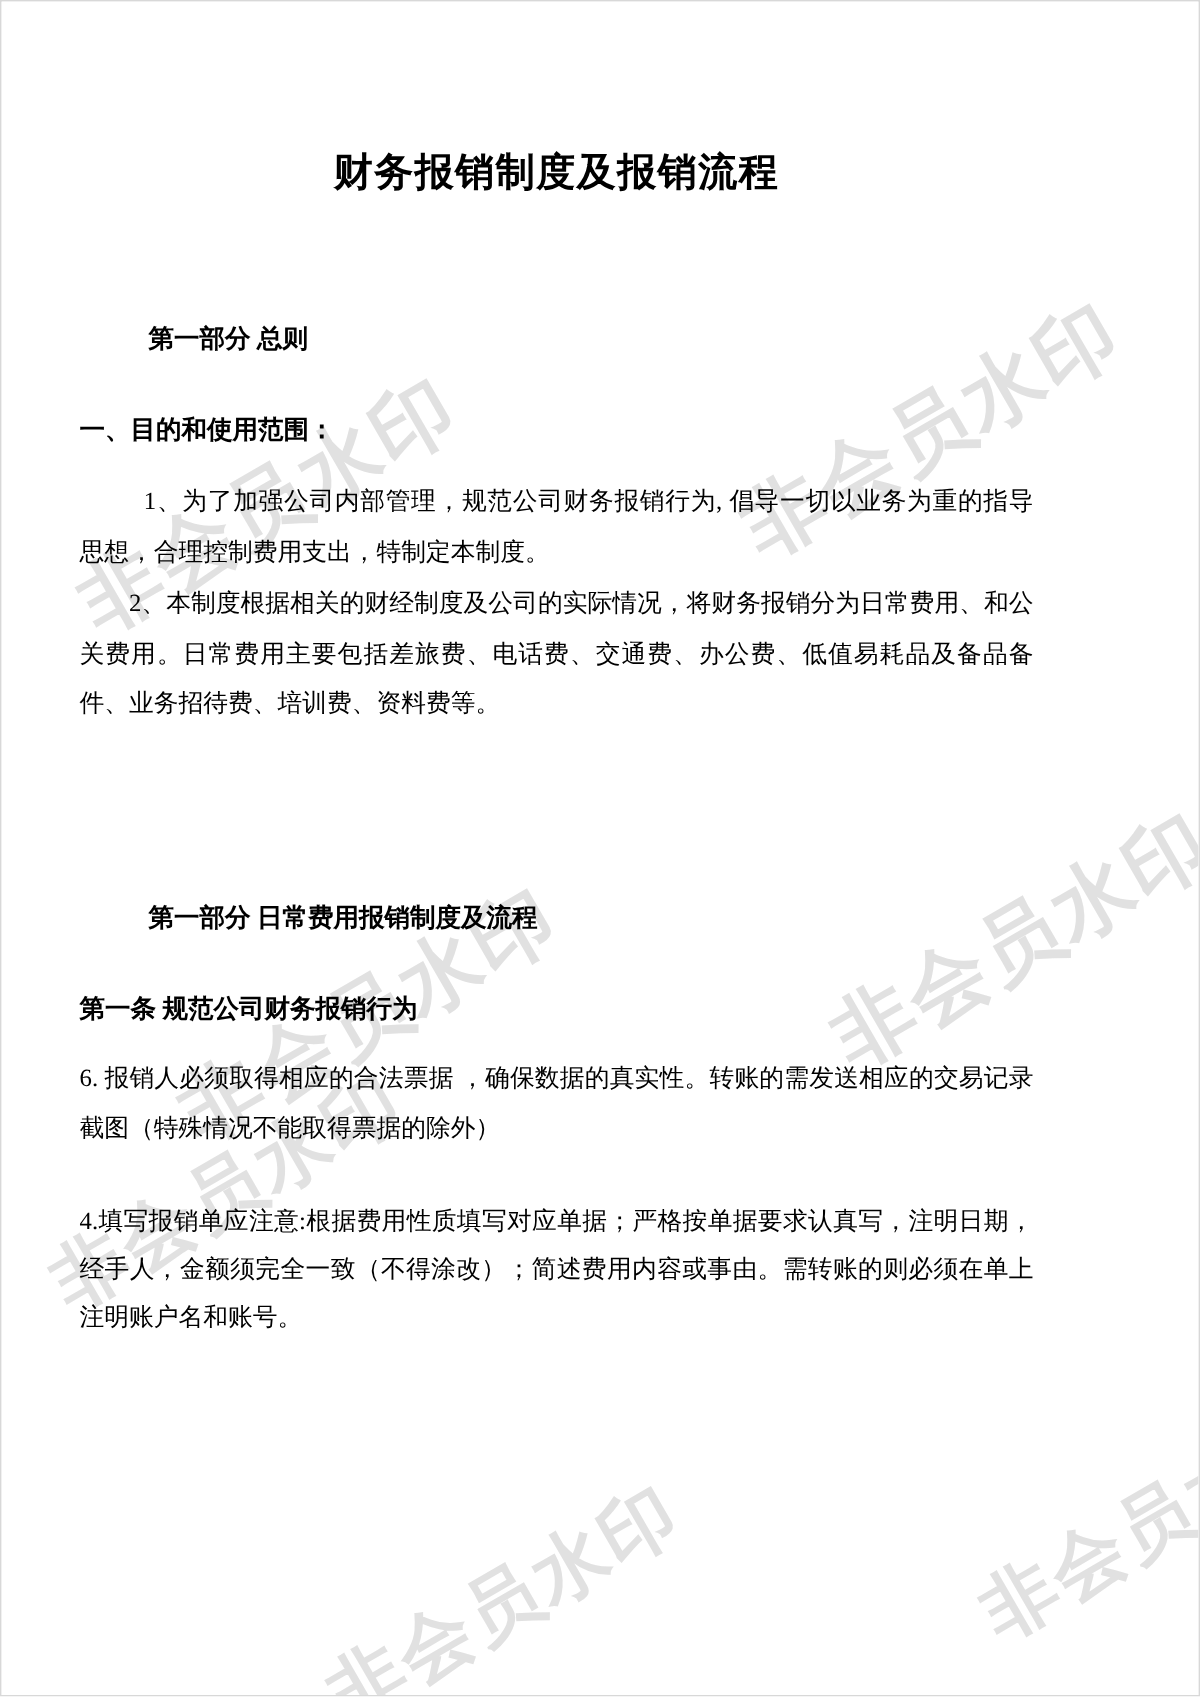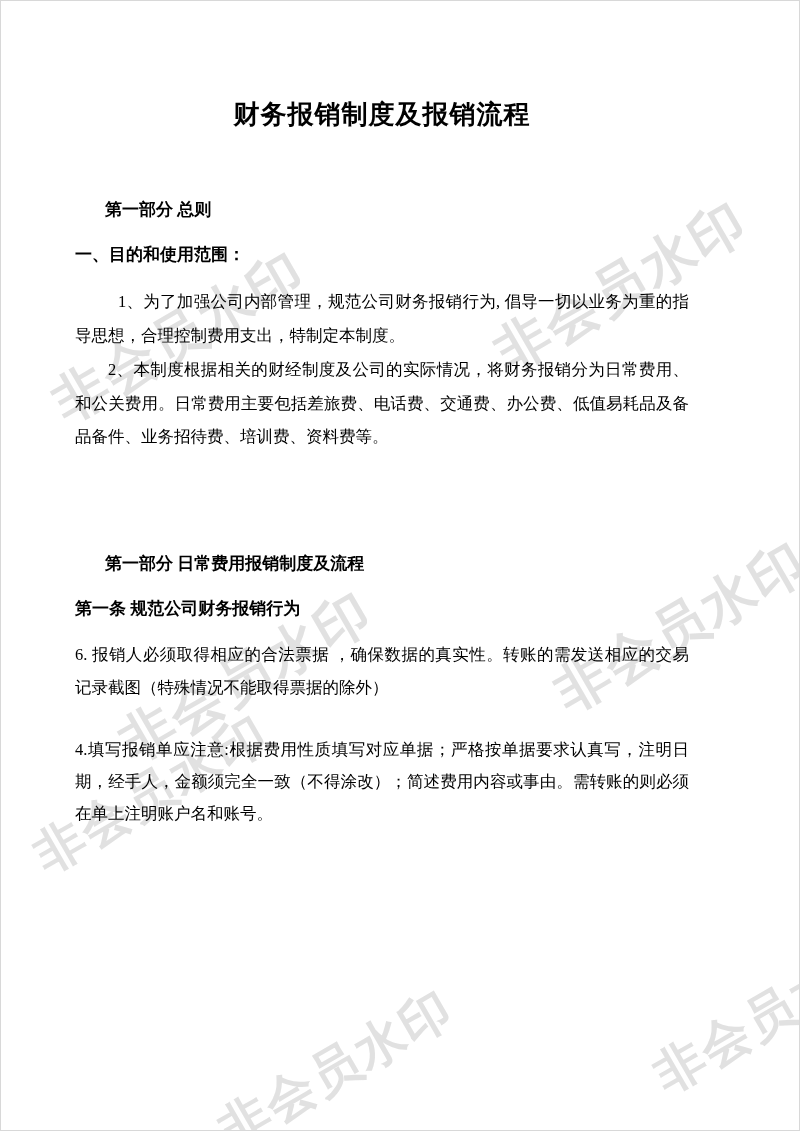--- a/index.html
+++ b/index.html
@@ -23,21 +23,21 @@
     position: absolute;
     inset: 0;
     background: #fff;
   }
   .content {
     position: absolute;
     left: 0;
     top: 0;
     width: 800px;
     height: 1131px;
-    padding: 76px 112px 40px 74px;
+    padding: 76px 112px 40px 52px;
     box-sizing: border-box;
     z-index: 3;
   }
   .doc-title {
     text-align: center;
     font-size: 26px;
     font-weight: bold;
     letter-spacing: 1px;
     color: #000;
     margin: 18px 0 0 0;
@@ -47,21 +47,21 @@
   .gap-md { height: 30px; }
   .gap-sm { height: 14px; }
   .gap-xl { height: 96px; }
 
   .part-heading {
     font-size: 17px;
     font-weight: bold;
     color: #000;
     text-indent: 30px;
     line-height: 1.7;
-    margin: 0;
+    margin: 16px;
   }
   .section-heading {
     font-size: 17px;
     font-weight: bold;
     color: #000;
     line-height: 1.9;
     margin: 0;
   }
   .para {
     font-size: 16.5px;

